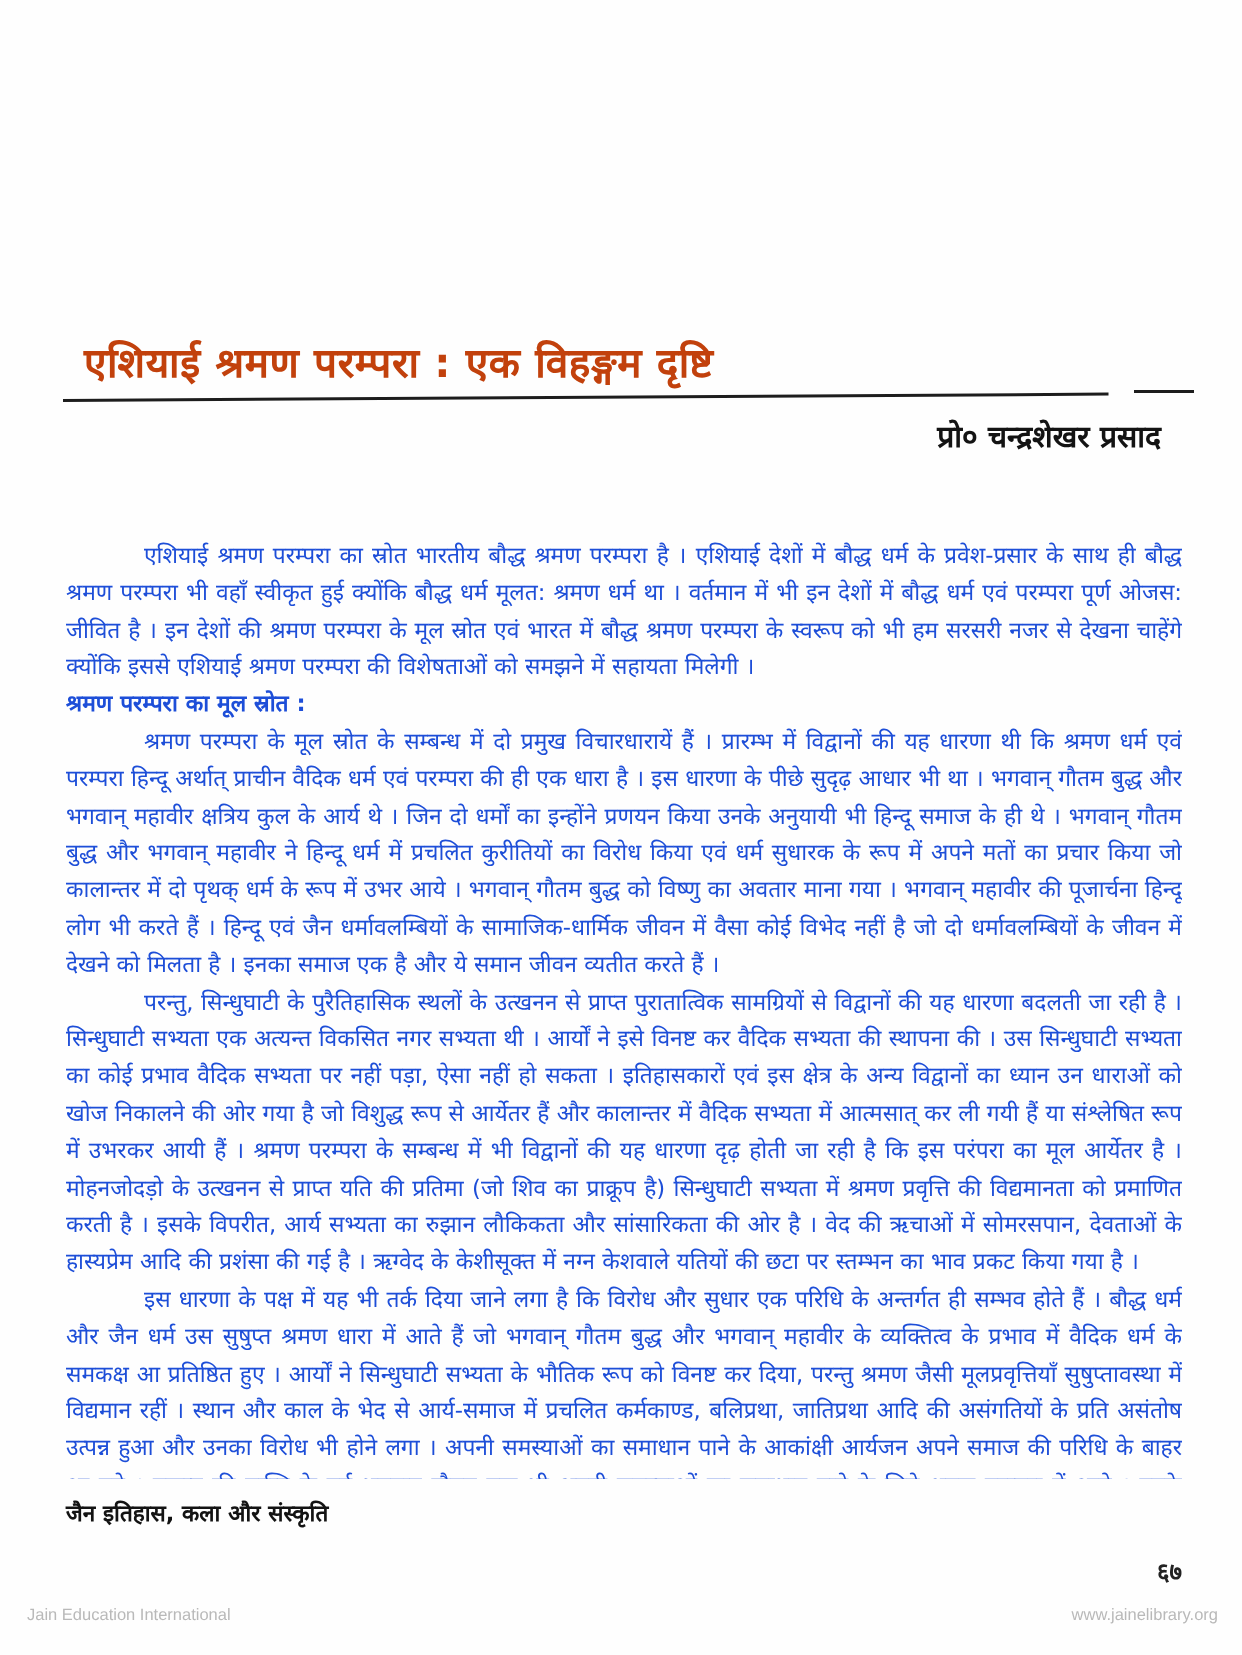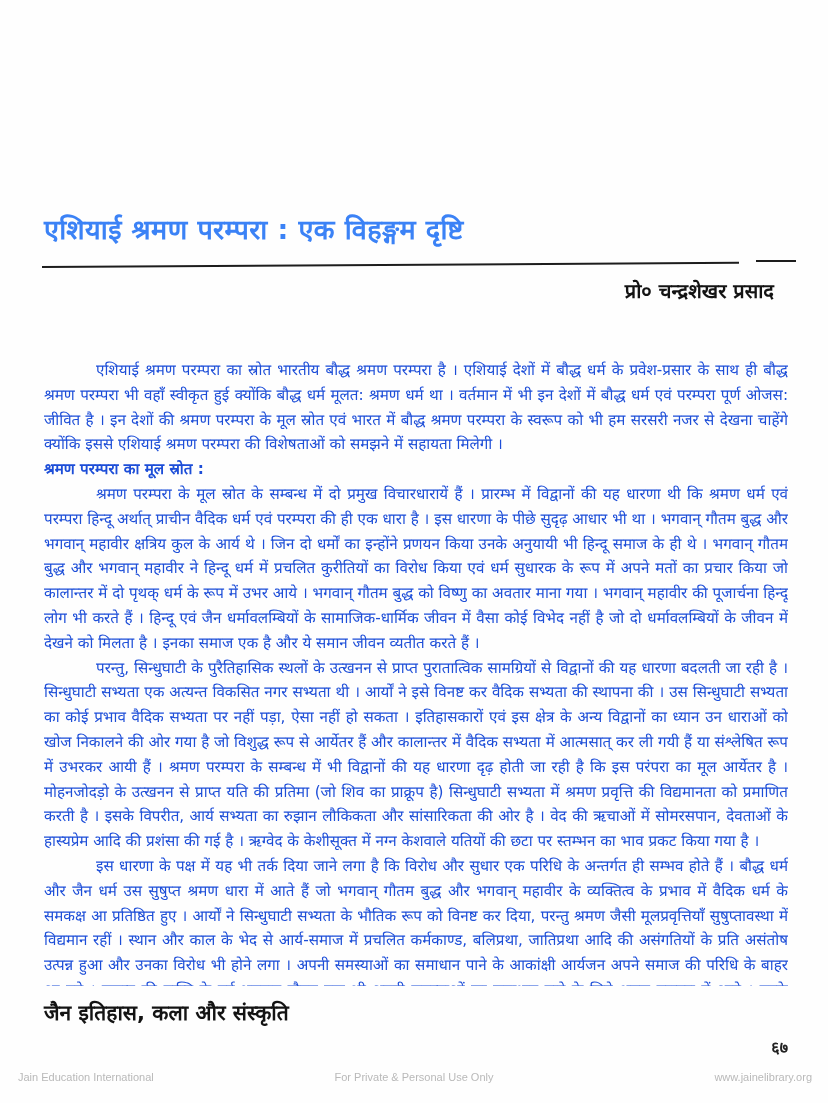--- a/index.html
+++ b/index.html
@@ -9,21 +9,21 @@
     position: relative;
     font-family: "DejaVu Sans", sans-serif;
     color: #1a1a1a;
     -webkit-font-smoothing: antialiased;
   }
   .page { position: absolute; inset: 0; overflow: hidden; background: #fefefe; }
 
   .title {
     position: absolute; left: 44px; top: 210px;
     font-size: 27px; font-weight: bold; letter-spacing: 0.4px;
-    white-space: nowrap; margin: 0; color: #3b82f6;
+    white-space: nowrap; margin: 12px; color: #c2410c;
   }
   .title-rule {
     position: absolute; left: 42px; top: 266px; width: 697px; height: 2px;
     background: #1d1d1d; transform: rotate(-0.35deg); transform-origin: left center;
   }
   .title-rule-dash {
     position: absolute; left: 756px; top: 260px; width: 40px; height: 2px;
     background: #1d1d1d;
   }
   .author {
@@ -36,21 +36,21 @@
     position: absolute; left: 44px; top: 358px; width: 744px;
     height: 628px; overflow: hidden;
     font-size: 15.2px; line-height: 24.8px;
     text-align: justify; color: #1d4ed8;
   }
   .body-text p { margin: 0; text-indent: 52px; }
   .body-text p.section-heading { text-indent: 0; font-weight: bold; }
 
   .footer-title {
     position: absolute; left: 44px; top: 998px;
-    font-size: 21px; font-weight: bold; color: #131313; white-space: nowrap;
+    font-size: 15px; font-weight: bold; color: #131313; white-space: nowrap;
   }
   .page-number {
     position: absolute; right: 40px; top: 988px;
     font-size: 16px; font-weight: bold; color: #222; margin-top: 48px;
   }
 
   .bottom-bar {
     position: absolute; left: 0; right: 0; top: 1071px; height: 18px;
     color: #b9b9b9; font-size: 11px;
     font-family: "Liberation Sans", sans-serif;
@@ -78,17 +78,16 @@
     <p>परन्तु, सिन्धुघाटी के पुरैतिहासिक स्थलों के उत्खनन से प्राप्त पुरातात्विक  सामग्रियों से विद्वानों की यह धारणा बदलती जा रही है । सिन्धुघाटी  सभ्यता  एक  अत्यन्त  विकसित  नगर  सभ्यता  थी ।  आर्यों ने इसे विनष्ट कर वैदिक सभ्यता की स्थापना की । उस सिन्धुघाटी सभ्यता का कोई प्रभाव वैदिक सभ्यता  पर नहीं पड़ा,  ऐसा  नहीं हो सकता ।  इतिहासकारों एवं इस क्षेत्र के अन्य विद्वानों का ध्यान उन धाराओं को खोज निकालने की ओर गया है जो विशुद्ध रूप से आर्येतर हैं और कालान्तर में वैदिक सभ्यता में आत्मसात्  कर ली गयी हैं या संश्लेषित रूप में उभरकर आयी हैं । श्रमण परम्परा के सम्बन्ध में भी विद्वानों की यह धारणा दृढ़ होती जा रही है  कि  इस परंपरा का मूल आर्येतर है । मोहनजोदड़ो के उत्खनन से प्राप्त यति की प्रतिमा (जो शिव का प्राक्रूप है) सिन्धुघाटी सभ्यता में श्रमण प्रवृत्ति की विद्यमानता को प्रमाणित करती है । इसके विपरीत, आर्य सभ्यता का रुझान लौकिकता और सांसारिकता की ओर है । वेद की ऋचाओं में सोमरसपान, देवताओं के हास्यप्रेम आदि की प्रशंसा की गई है । ऋग्वेद के केशीसूक्त में नग्न केशवाले यतियों की छटा पर  स्तम्भन  का भाव प्रकट किया गया है ।</p>
     <p>इस धारणा के पक्ष में यह भी तर्क दिया जाने लगा है कि विरोध और सुधार एक परिधि के अन्तर्गत  ही सम्भव होते हैं । बौद्ध धर्म और जैन धर्म उस सुषुप्त श्रमण धारा में आते हैं जो भगवान्  गौतम बुद्ध और भगवान् महावीर के व्यक्तित्व के  प्रभाव में वैदिक धर्म के समकक्ष आ प्रतिष्ठित हुए । आर्यों ने सिन्धुघाटी सभ्यता के भौतिक रूप को विनष्ट कर दिया, परन्तु श्रमण  जैसी  मूलप्रवृत्तियाँ सुषुप्तावस्था में विद्यमान रहीं । स्थान और काल के भेद से आर्य-समाज में प्रचलित कर्मकाण्ड, बलिप्रथा,  जातिप्रथा आदि की असंगतियों के प्रति असंतोष उत्पन्न हुआ और उनका विरोध भी होने लगा ।  अपनी  समस्याओं का समाधान पाने के आकांक्षी आर्यजन अपने समाज की परिधि के बाहर आ गये । बुद्धत्व की प्राप्ति के पूर्व भगवान् गौतम बुद्ध भी अपनी समस्याओं का समाधान पाने के लिये श्रमण परम्परा में आये । उनके आचार्य एवं सहयोगी श्रमण थे । उन बहिर्गत आर्यजनों का सहयोग पाकर सुषुप्तावस्था  में  पड़ी श्रमण  परम्परा जागृत होने लगी । भगवान् गौतम बुद्ध और भगवान् महावीर के काल तक  परिव्राजक,  आजीवक, जटिल आदि अनेक नामों से ज्ञात श्रमणों की काफी</p>
   </div>
 
   <div class="footer-title">जैन इतिहास, कला और संस्कृति</div>
 
   <div class="page-number">६७</div>
 
   <div class="bottom-bar">
     <span class="bottom-left">Jain Education International</span>
-    <span class="bottom-center">For Private &amp; Personal Use Only</span>
     <span class="bottom-right">www.jainelibrary.org</span>
   </div>
 
 </div>
 
 </body></html>

